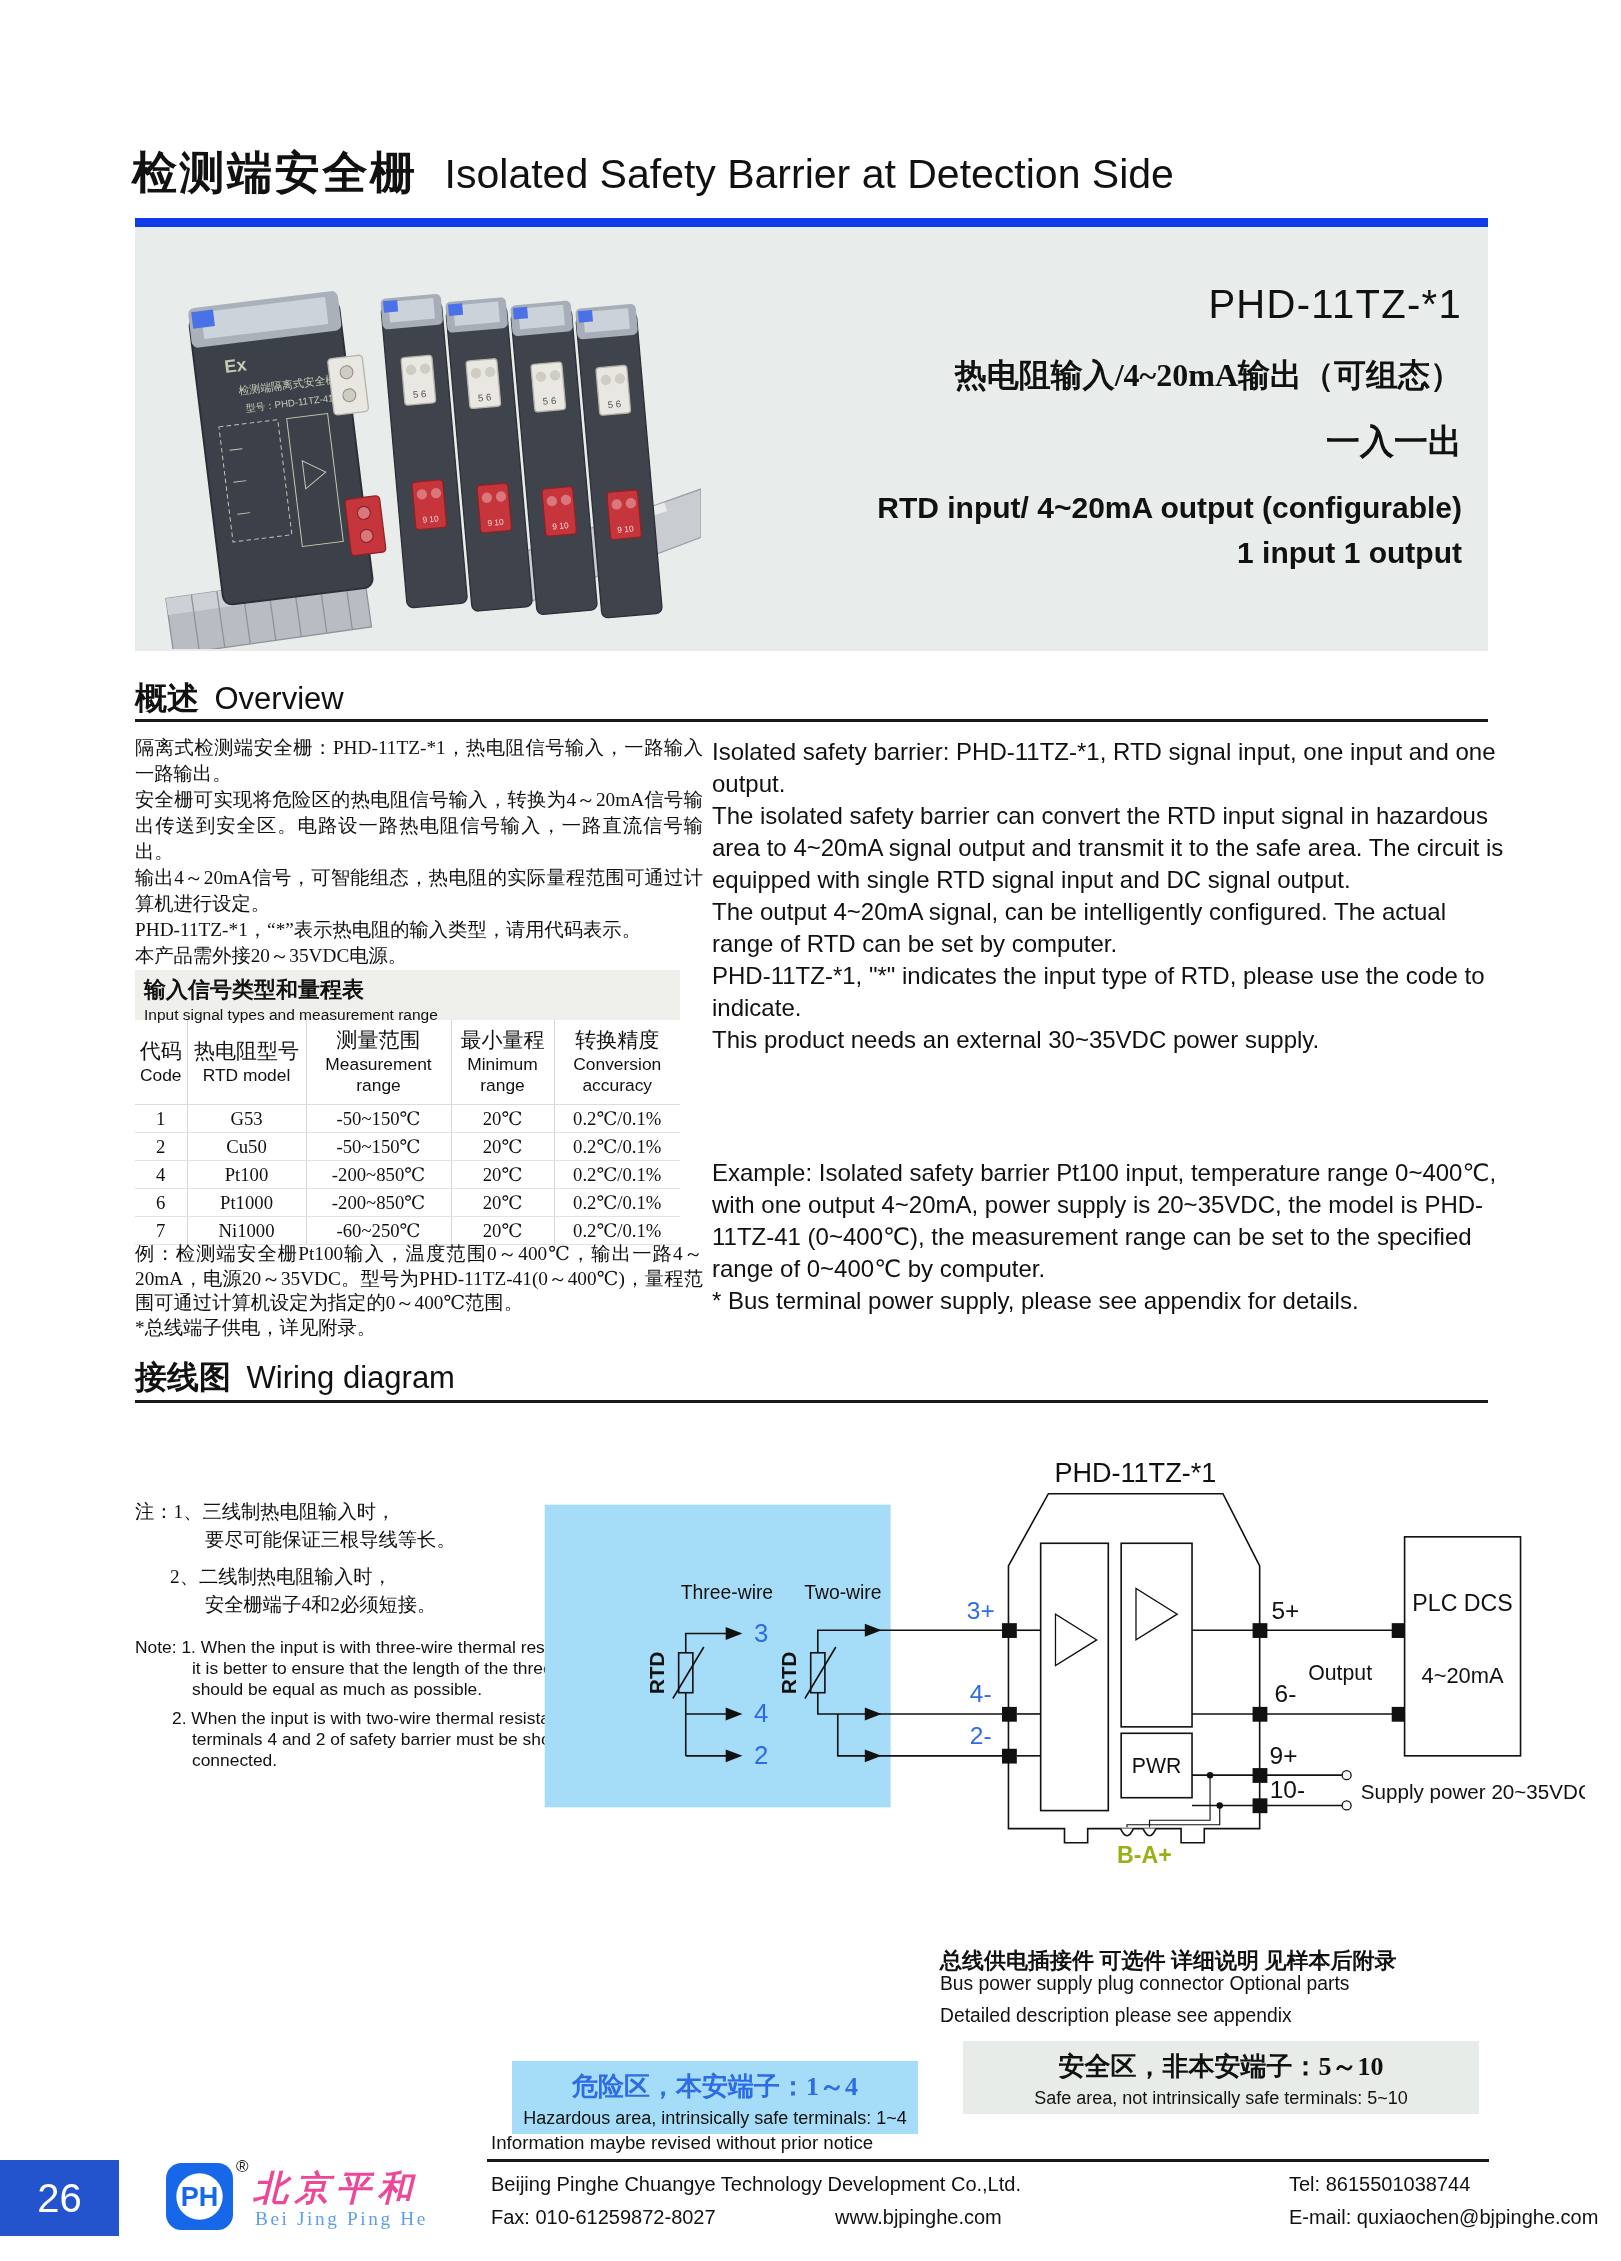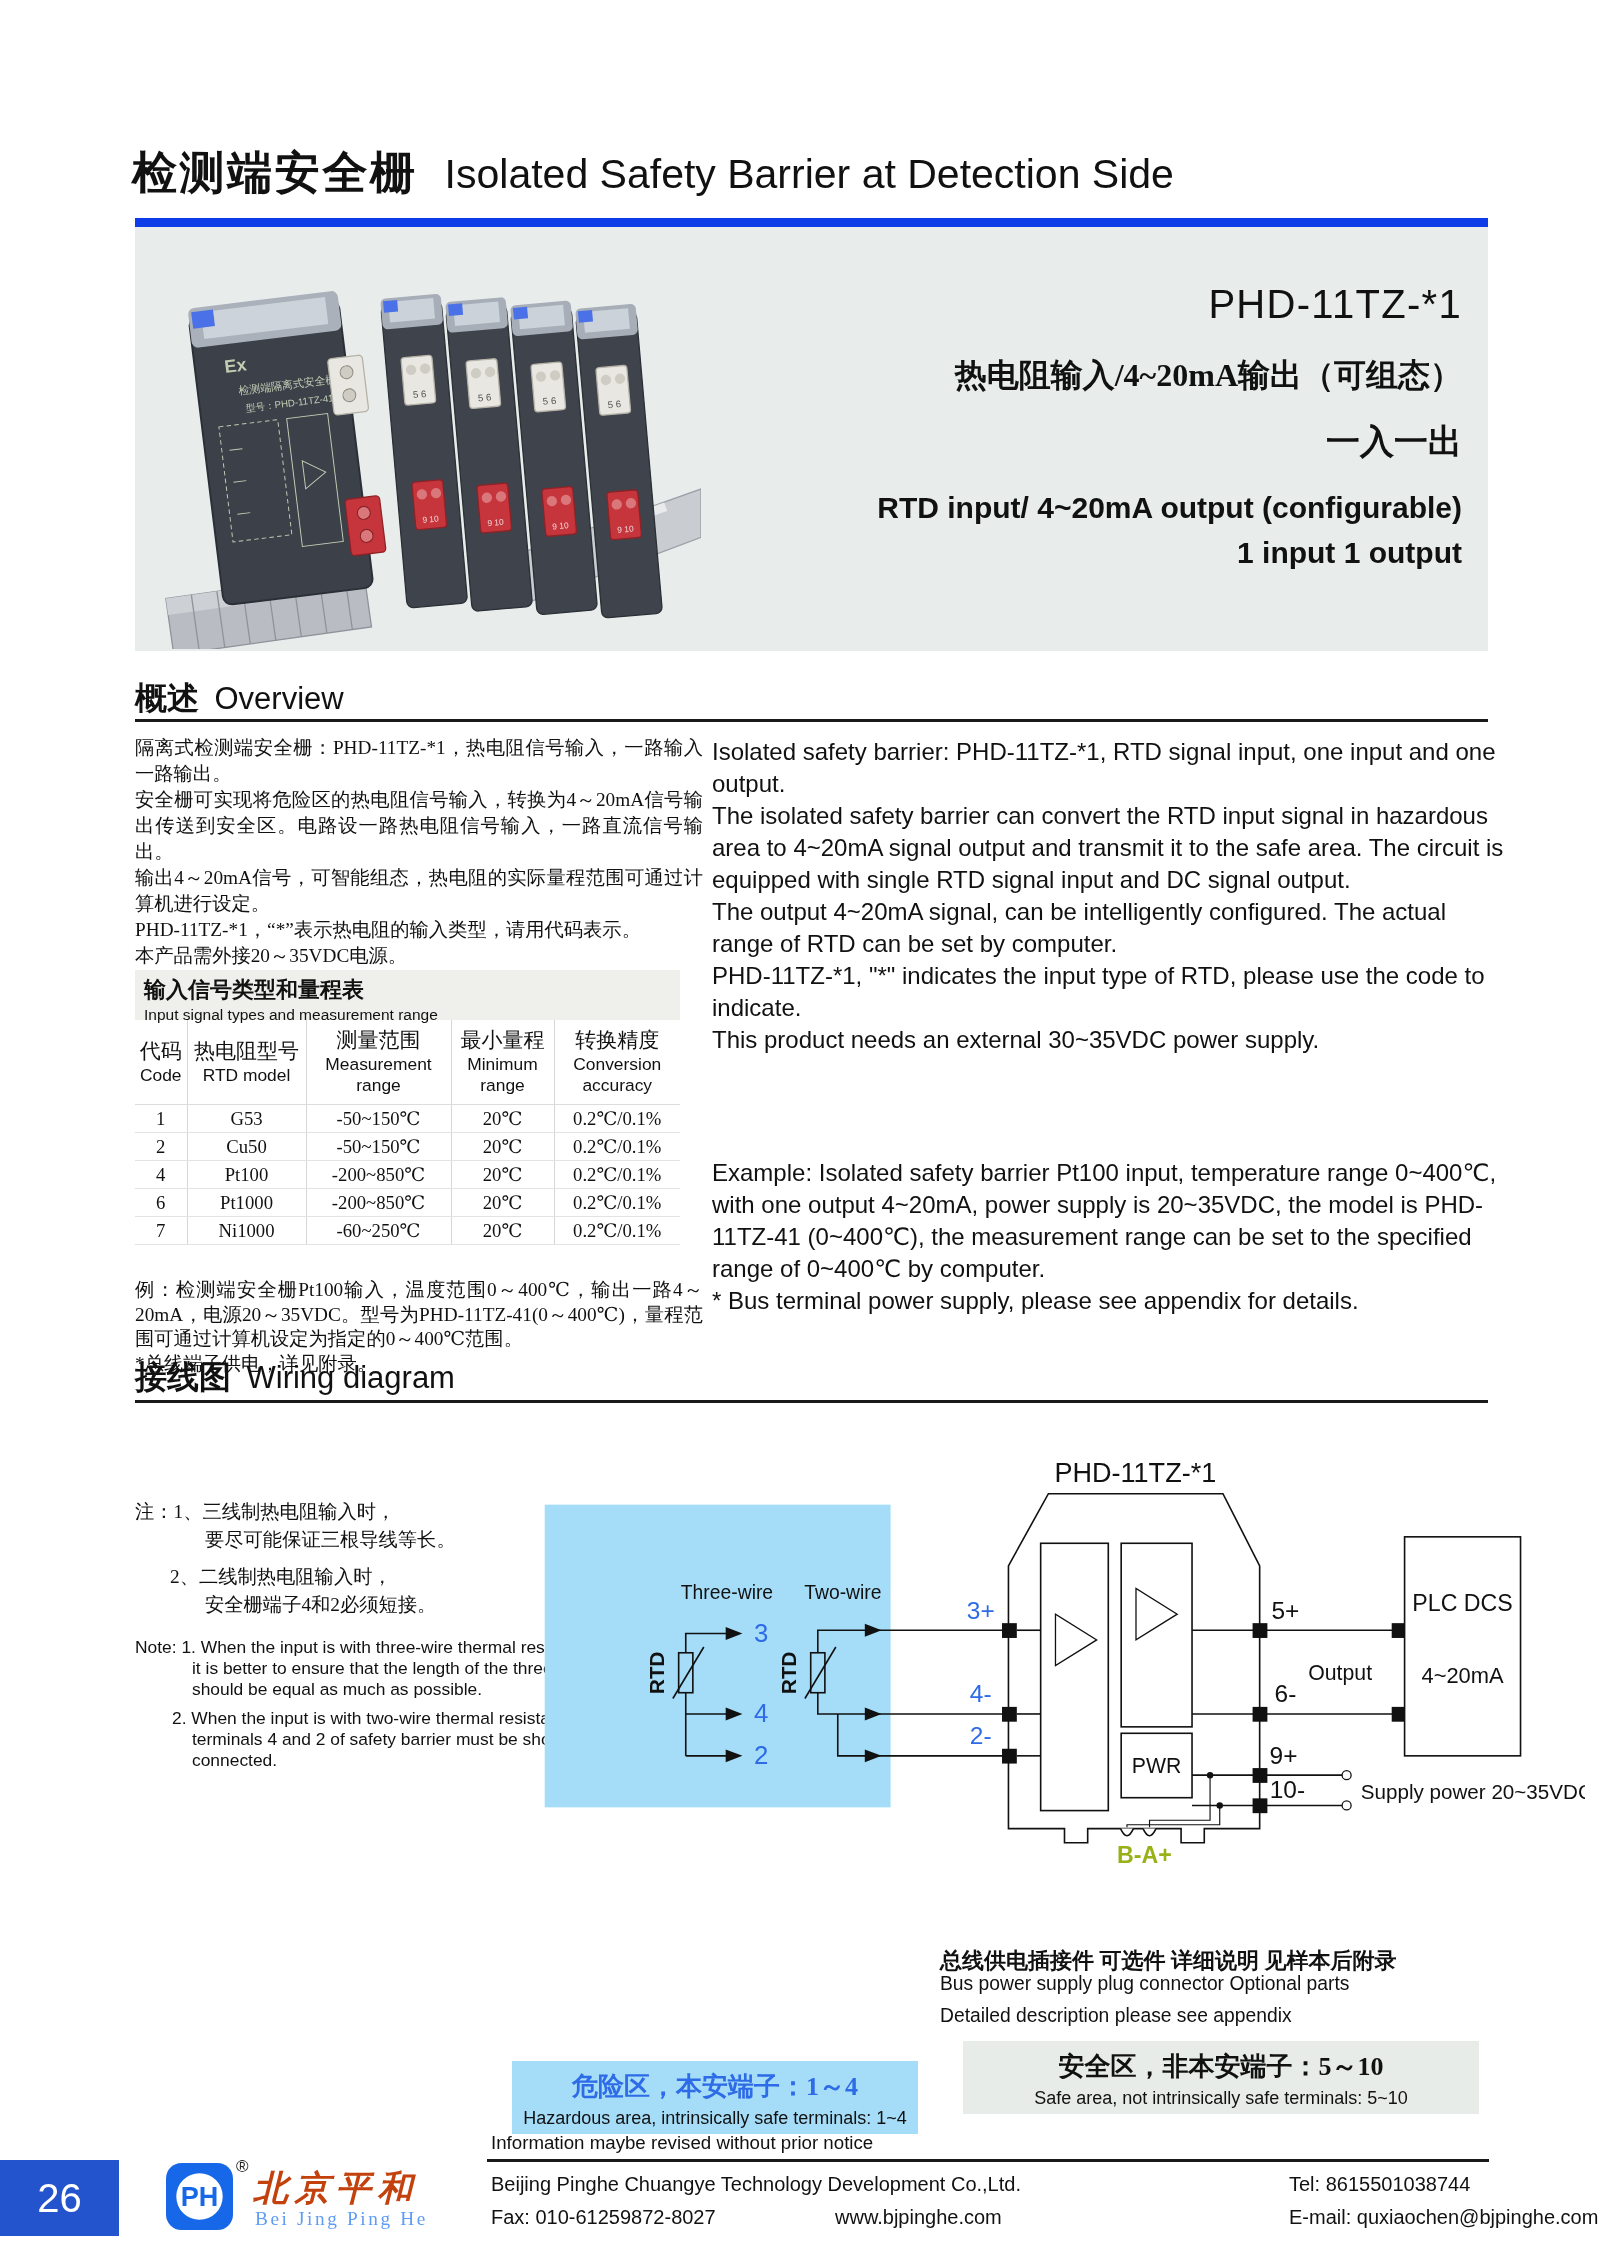--- a/index.html
+++ b/index.html
@@ -24,21 +24,21 @@
   
   .sec-head{white-space:nowrap;}
   .sec-zh{font-size:32px;font-weight:700;}
   .sec-en{font-size:31px;font-weight:400;margin-left:15.5px;}
   .black-rule{background:#1a1a1a;height:2.6px;width:1353px;left:135px;}
   
   .zh-col{left:135px;top:735px;width:568px;font-size:19.3px;line-height:26px;text-align:justify;}
   .zh-col p{margin:0;}
   .en-col{left:712px;top:736px;width:799px;font-size:24px;line-height:32px;}
   .en-col p{margin:0;}
-  .ex-zh{left:135px;top:1242px;width:568px;font-size:19.3px;line-height:24.5px;text-align:justify;margin-top:36px;}
+  .ex-zh{left:135px;top:1242px;width:568px;font-size:19.3px;line-height:24.5px;text-align:justify;}
   .ex-zh p{margin:0;}
   .ex-en{left:712px;top:1157px;width:802px;font-size:24px;line-height:32px;}
   .ex-en p{margin:0;}
   
   .tbl-title{left:135px;top:970px;width:545px;height:50px;background:#efefec;}
   .tbl-title .t1{font-size:22px;font-weight:700;margin:5.2px 0 0 9px;}
   .tbl-title .t2{font-size:15.5px;margin:1.3px 0 0 9px;}
   table.sig{border-collapse:collapse;table-layout:fixed;width:545px;}
   table.sig th,table.sig td{border-right:1.3px solid #d6d6d6;padding:0;}
   table.sig th:last-child,table.sig td:last-child{border-right:none;}
@@ -58,21 +58,21 @@
   
   .zone{height:73px;text-align:center;}
   .zone .l1{font-size:26px;font-weight:600;margin-top:7.7px;}
   .zone .l2{font-size:18px;margin-top:3.9px;}
   
   .f-notice{left:491px;top:2132px;font-size:18.7px;}
   .f-line{left:487px;top:2159px;width:1002px;height:2.6px;background:#1a1a1a;}
   .f-row{font-size:20px;white-space:nowrap;}
   .pagebox{left:0;top:2160px;width:119px;height:76px;background:#2353cd;color:#fff;
            font-size:40px;display:flex;align-items:center;justify-content:center;}
-  .logo-zh{left:253px;top:2165px;font-size:35px;font-weight:700;font-style:italic;color:#c2410c;
+  .logo-zh{left:253px;top:2165px;font-size:35px;font-weight:700;font-style:italic;color:#ec4899;
            font-family:"Liberation Serif","DejaVu Serif",serif;letter-spacing:6.4px;white-space:nowrap;}
   .logo-en{left:255px;top:2208px;font-size:19.3px;color:#5f9df2;font-family:"Liberation Serif","DejaVu Serif",serif;
            letter-spacing:2.6px;white-space:nowrap;}
   .logo-reg{left:236px;top:2157px;font-size:17px;color:#222;}
   svg text{font-family:"Liberation Sans","DejaVu Sans",sans-serif;}
 </style>
 </head>
 <body>
 
 <div class="page">

